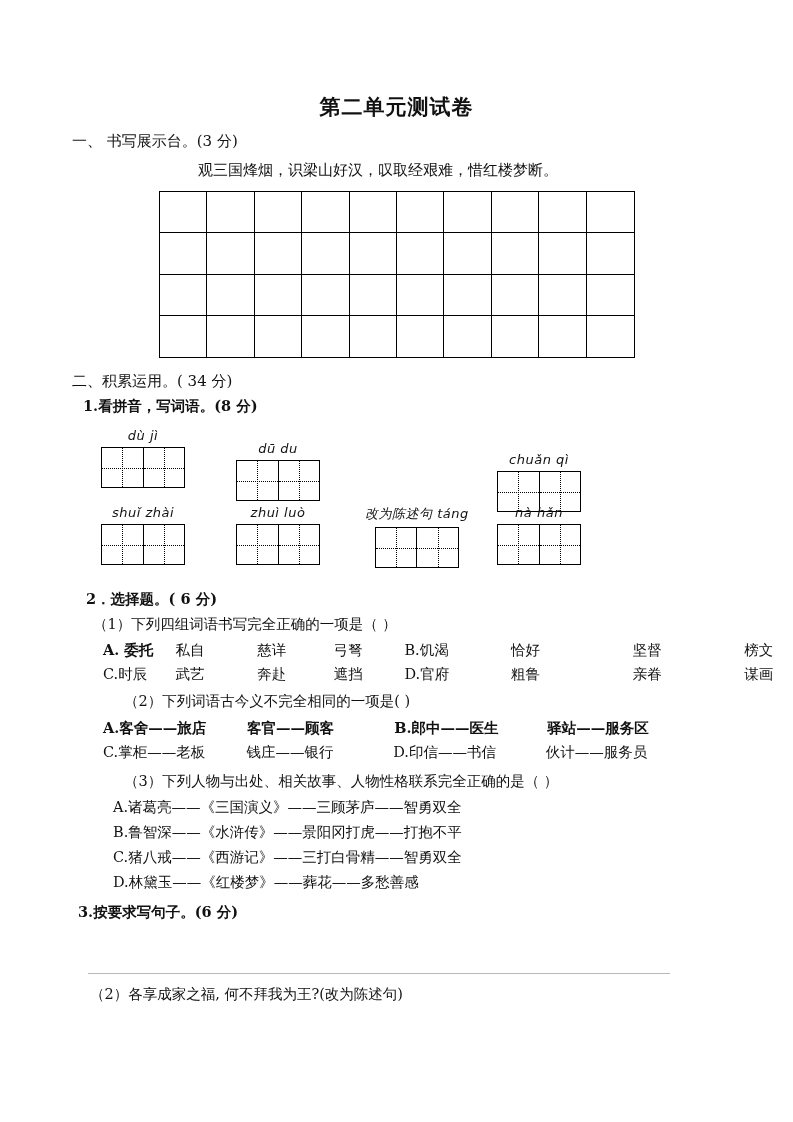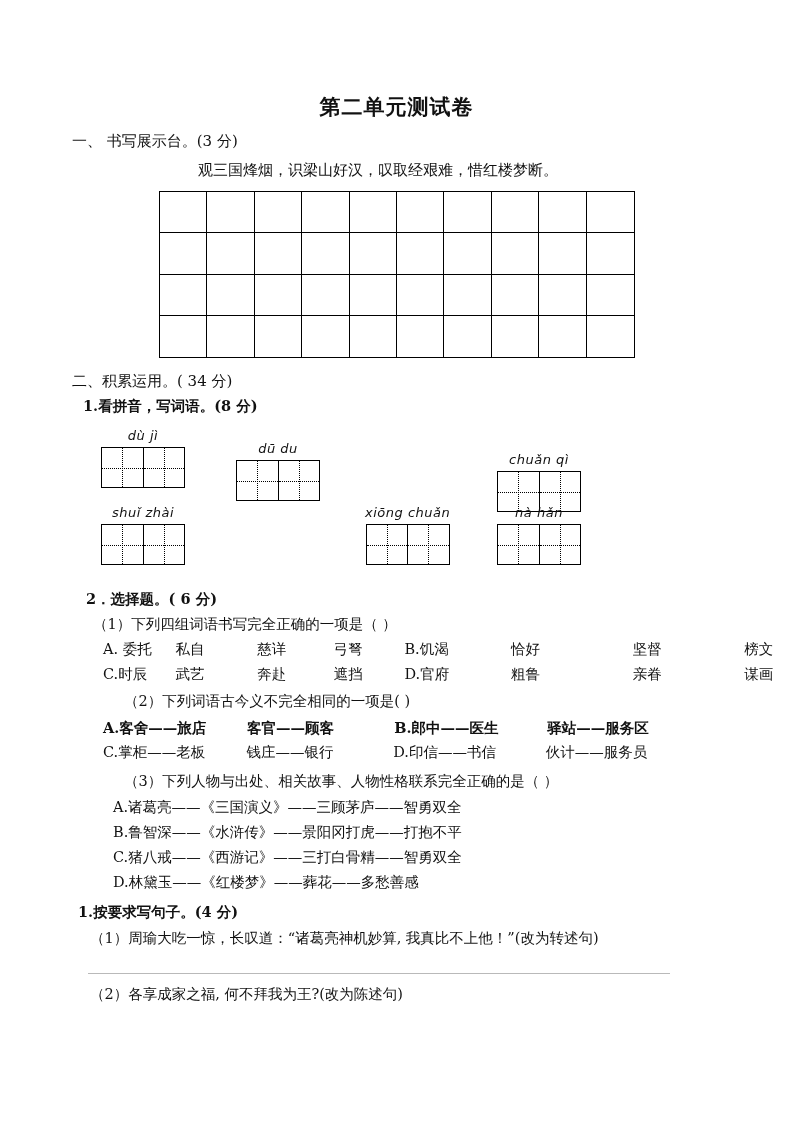--- a/index.html
+++ b/index.html
@@ -201,40 +201,47 @@
     </div>
   </div>
 
   <div class="py-item" style="left:101px; top:505px;">
     <div class="py-label">shuǐ zhài</div>
     <div class="tzg">
       <div class="tzg-cell"></div>
       <div class="tzg-cell"></div>
     </div>
   </div>
+  <div class="py-item" style="left:236px; top:505px;">
+    <div class="py-label">zhuì luò</div>
+    <div class="tzg">
+      <div class="tzg-cell"></div>
+      <div class="tzg-cell"></div>
+    </div>
+  </div>
   <div class="py-item" style="left:365px; top:505px;">
-    <div class="py-label">xiōng chuǎn</div>
+    <div class="py-label">改为陈述句 táng</div>
     <div class="tzg">
       <div class="tzg-cell"></div>
       <div class="tzg-cell"></div>
     </div>
   </div>
   <div class="py-item" style="left:497px; top:505px;">
     <div class="py-label">nà hǎn</div>
     <div class="tzg">
       <div class="tzg-cell"></div>
       <div class="tzg-cell"></div>
     </div>
   </div>
 
   <div class="line sub-head" style="left:86px; top:589px;">2．选择题。(  6 分)</div>
 
   <div class="line" style="left:93px; top:615px;">（1）下列四组词语书写完全正确的一项是（      ）</div>
   <div class="line" style="left:103px; top:640px;">
-    <span style="display:inline-block;width:68px;">A. 委托</span>
+    <span style="display:inline-block;width:68px;font-weight:bold;">A. 委托</span>
     <span style="display:inline-block;width:77px;">私自</span>
     <span style="display:inline-block;width:72px;">慈详</span>
     <span style="display:inline-block;width:66px;">弓弩</span>
     <span style="display:inline-block;width:102px;">B.饥渴</span>
     <span style="display:inline-block;width:117px;">恰好</span>
     <span style="display:inline-block;width:107px;">坚督</span>
     <span>榜文</span>
   </div>
   <div class="line" style="left:103px; top:665px;">
     <span style="display:inline-block;width:68px;">C.时辰</span>
@@ -260,20 +267,19 @@
     <span style="display:inline-block;width:148px;">D.印信——书信</span>
     <span>伙计——服务员</span>
   </div>
 
   <div class="line" style="left:124px; top:772px;">（3）下列人物与出处、相关故事、人物性格联系完全正确的是（            ）</div>
   <div class="line" style="left:113px; top:798px;">A.诸葛亮——《三国演义》——三顾茅庐——智勇双全</div>
   <div class="line" style="left:113px; top:823px;">B.鲁智深——《水浒传》——景阳冈打虎——打抱不平</div>
   <div class="line" style="left:113px; top:848px;">C.猪八戒——《西游记》——三打白骨精——智勇双全</div>
   <div class="line" style="left:113px; top:873px;">D.林黛玉——《红楼梦》——葬花——多愁善感</div>
 
-  <div class="line sub-head" style="left:78px; top:902px;">1.按要求写句子。(4 分)</div>
-  <div class="line" style="left:90px; top:929px;">（1）周瑜大吃一惊，长叹道：“诸葛亮神机妙算, 我真比不上他！”(改为转述句)</div>
+  <div class="line sub-head" style="left:78px; top:902px;">3.按要求写句子。(6 分)</div>
 
   <div class="answer-rule"></div>
 
   <div class="line" style="left:90px; top:985px;">（2）各享成家之福, 何不拜我为王?(改为陈述句)</div>
 
 </div>
 
 </body></html>

